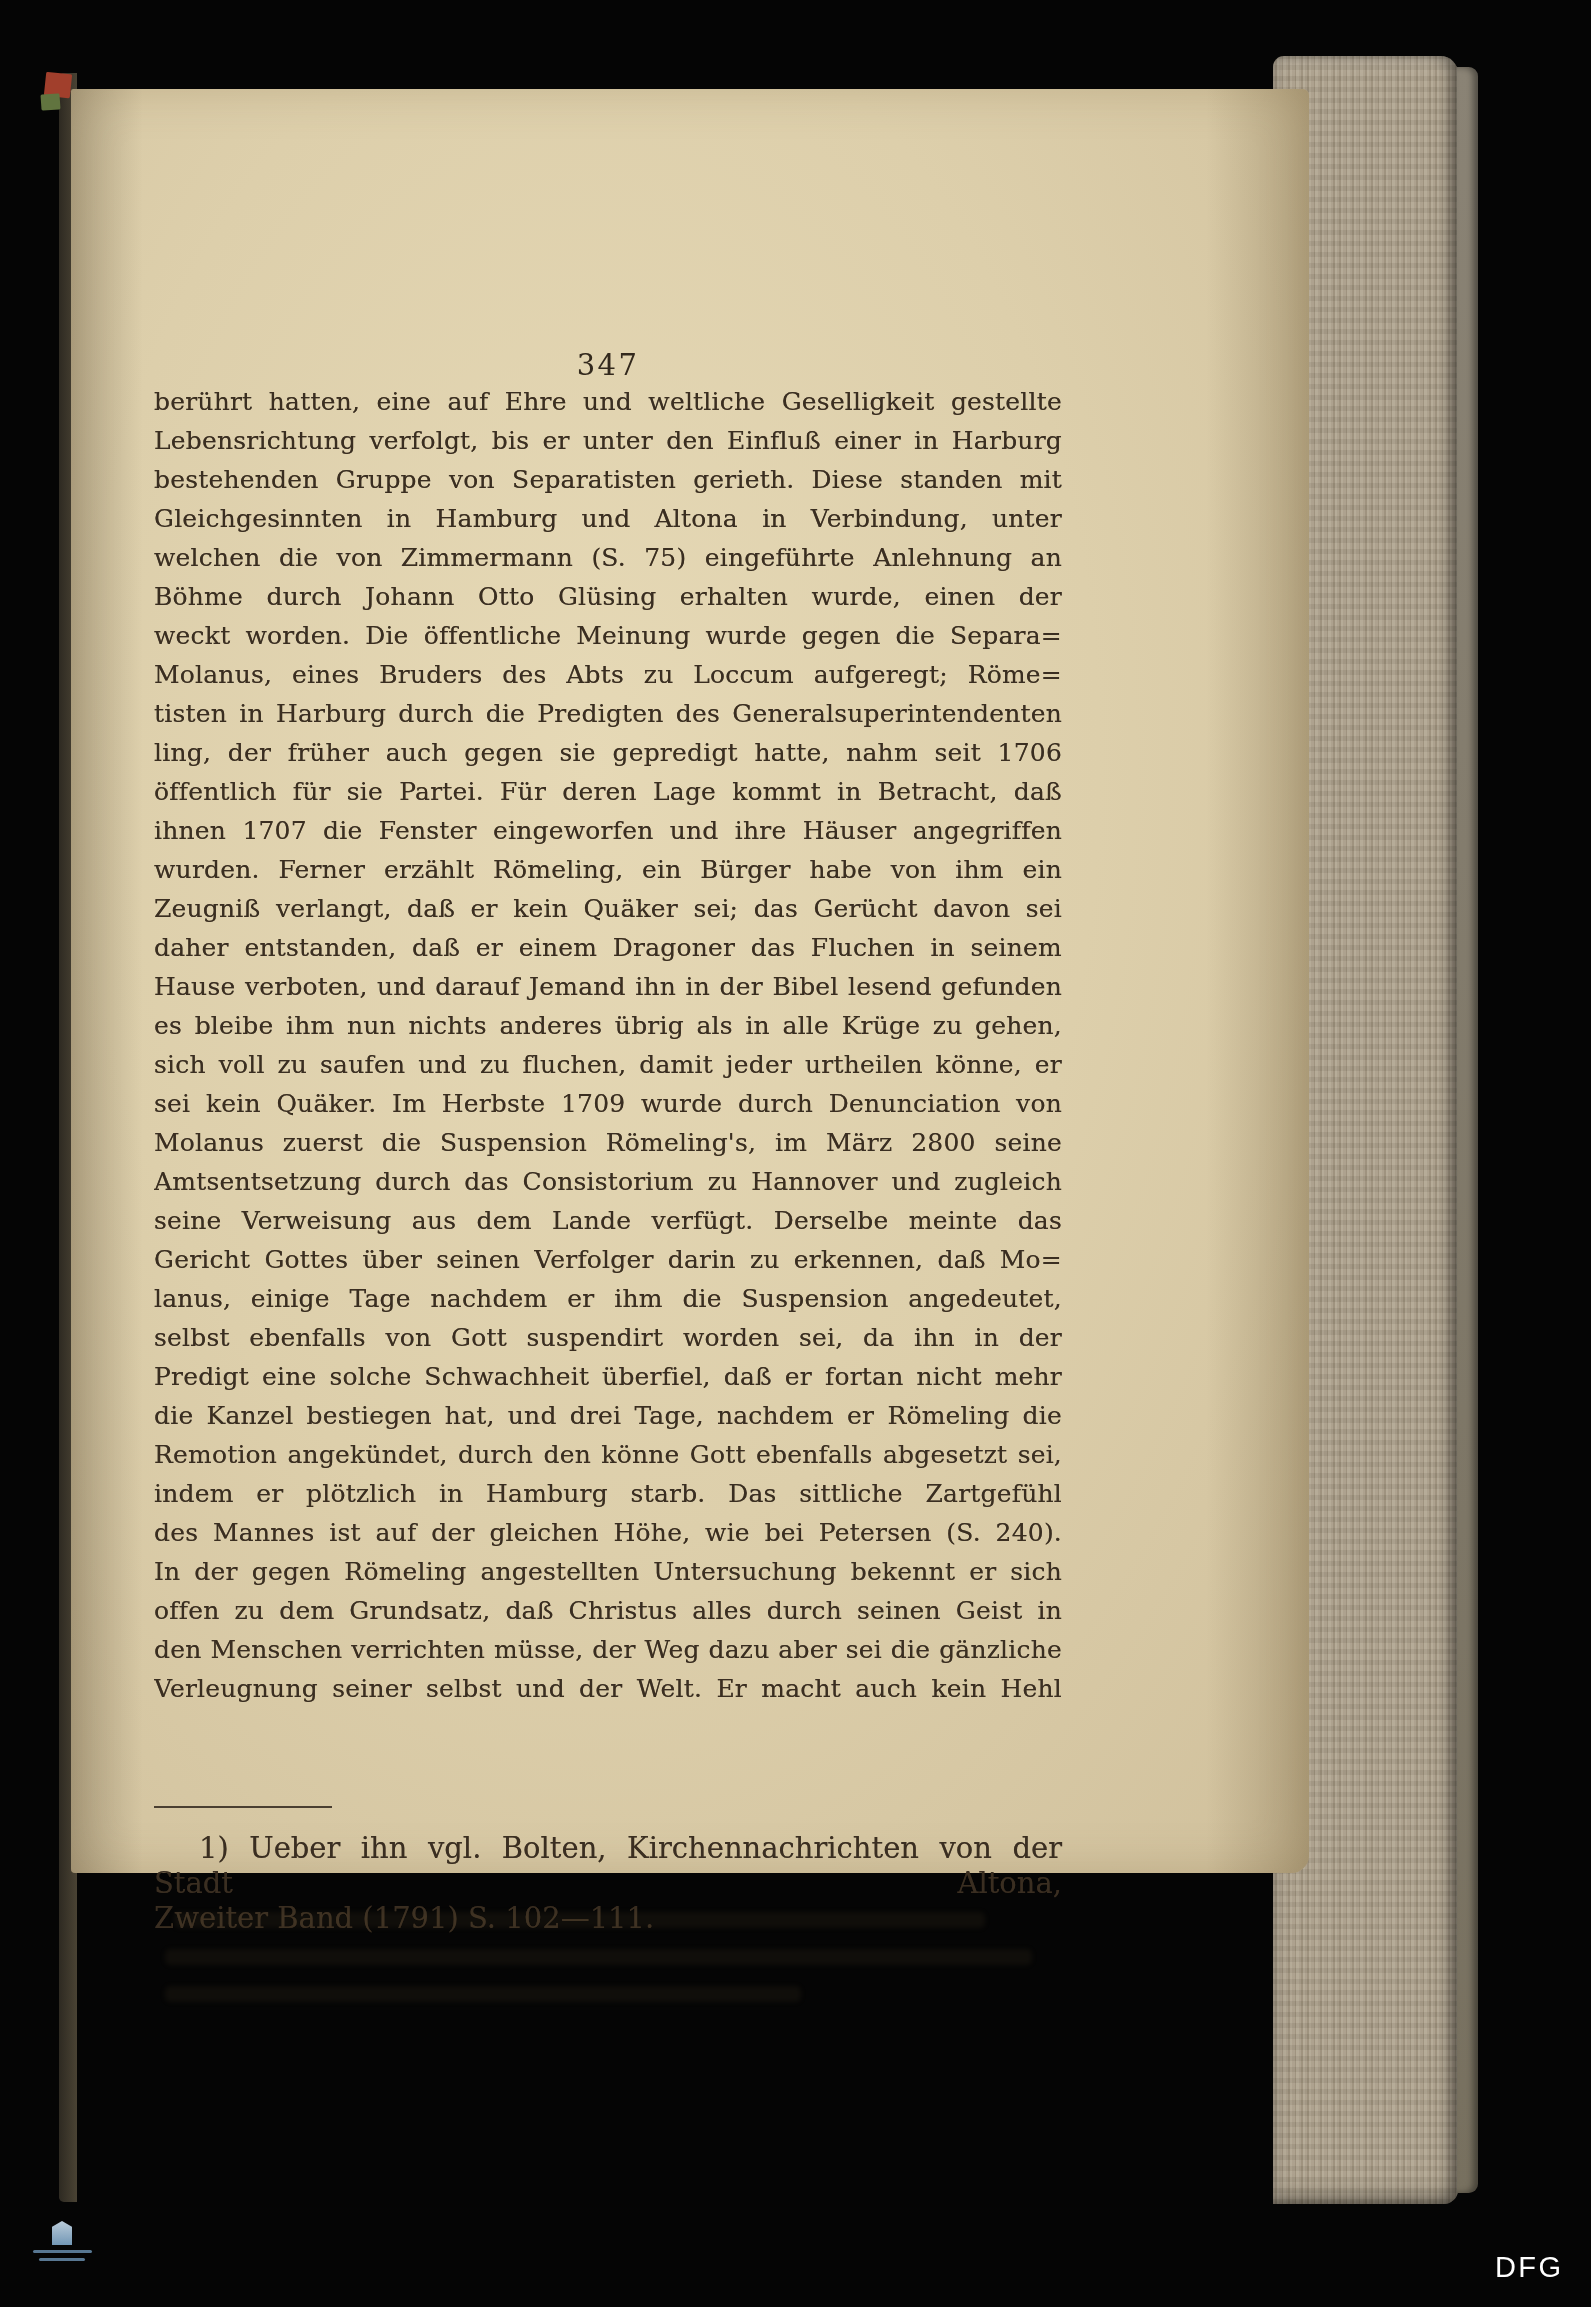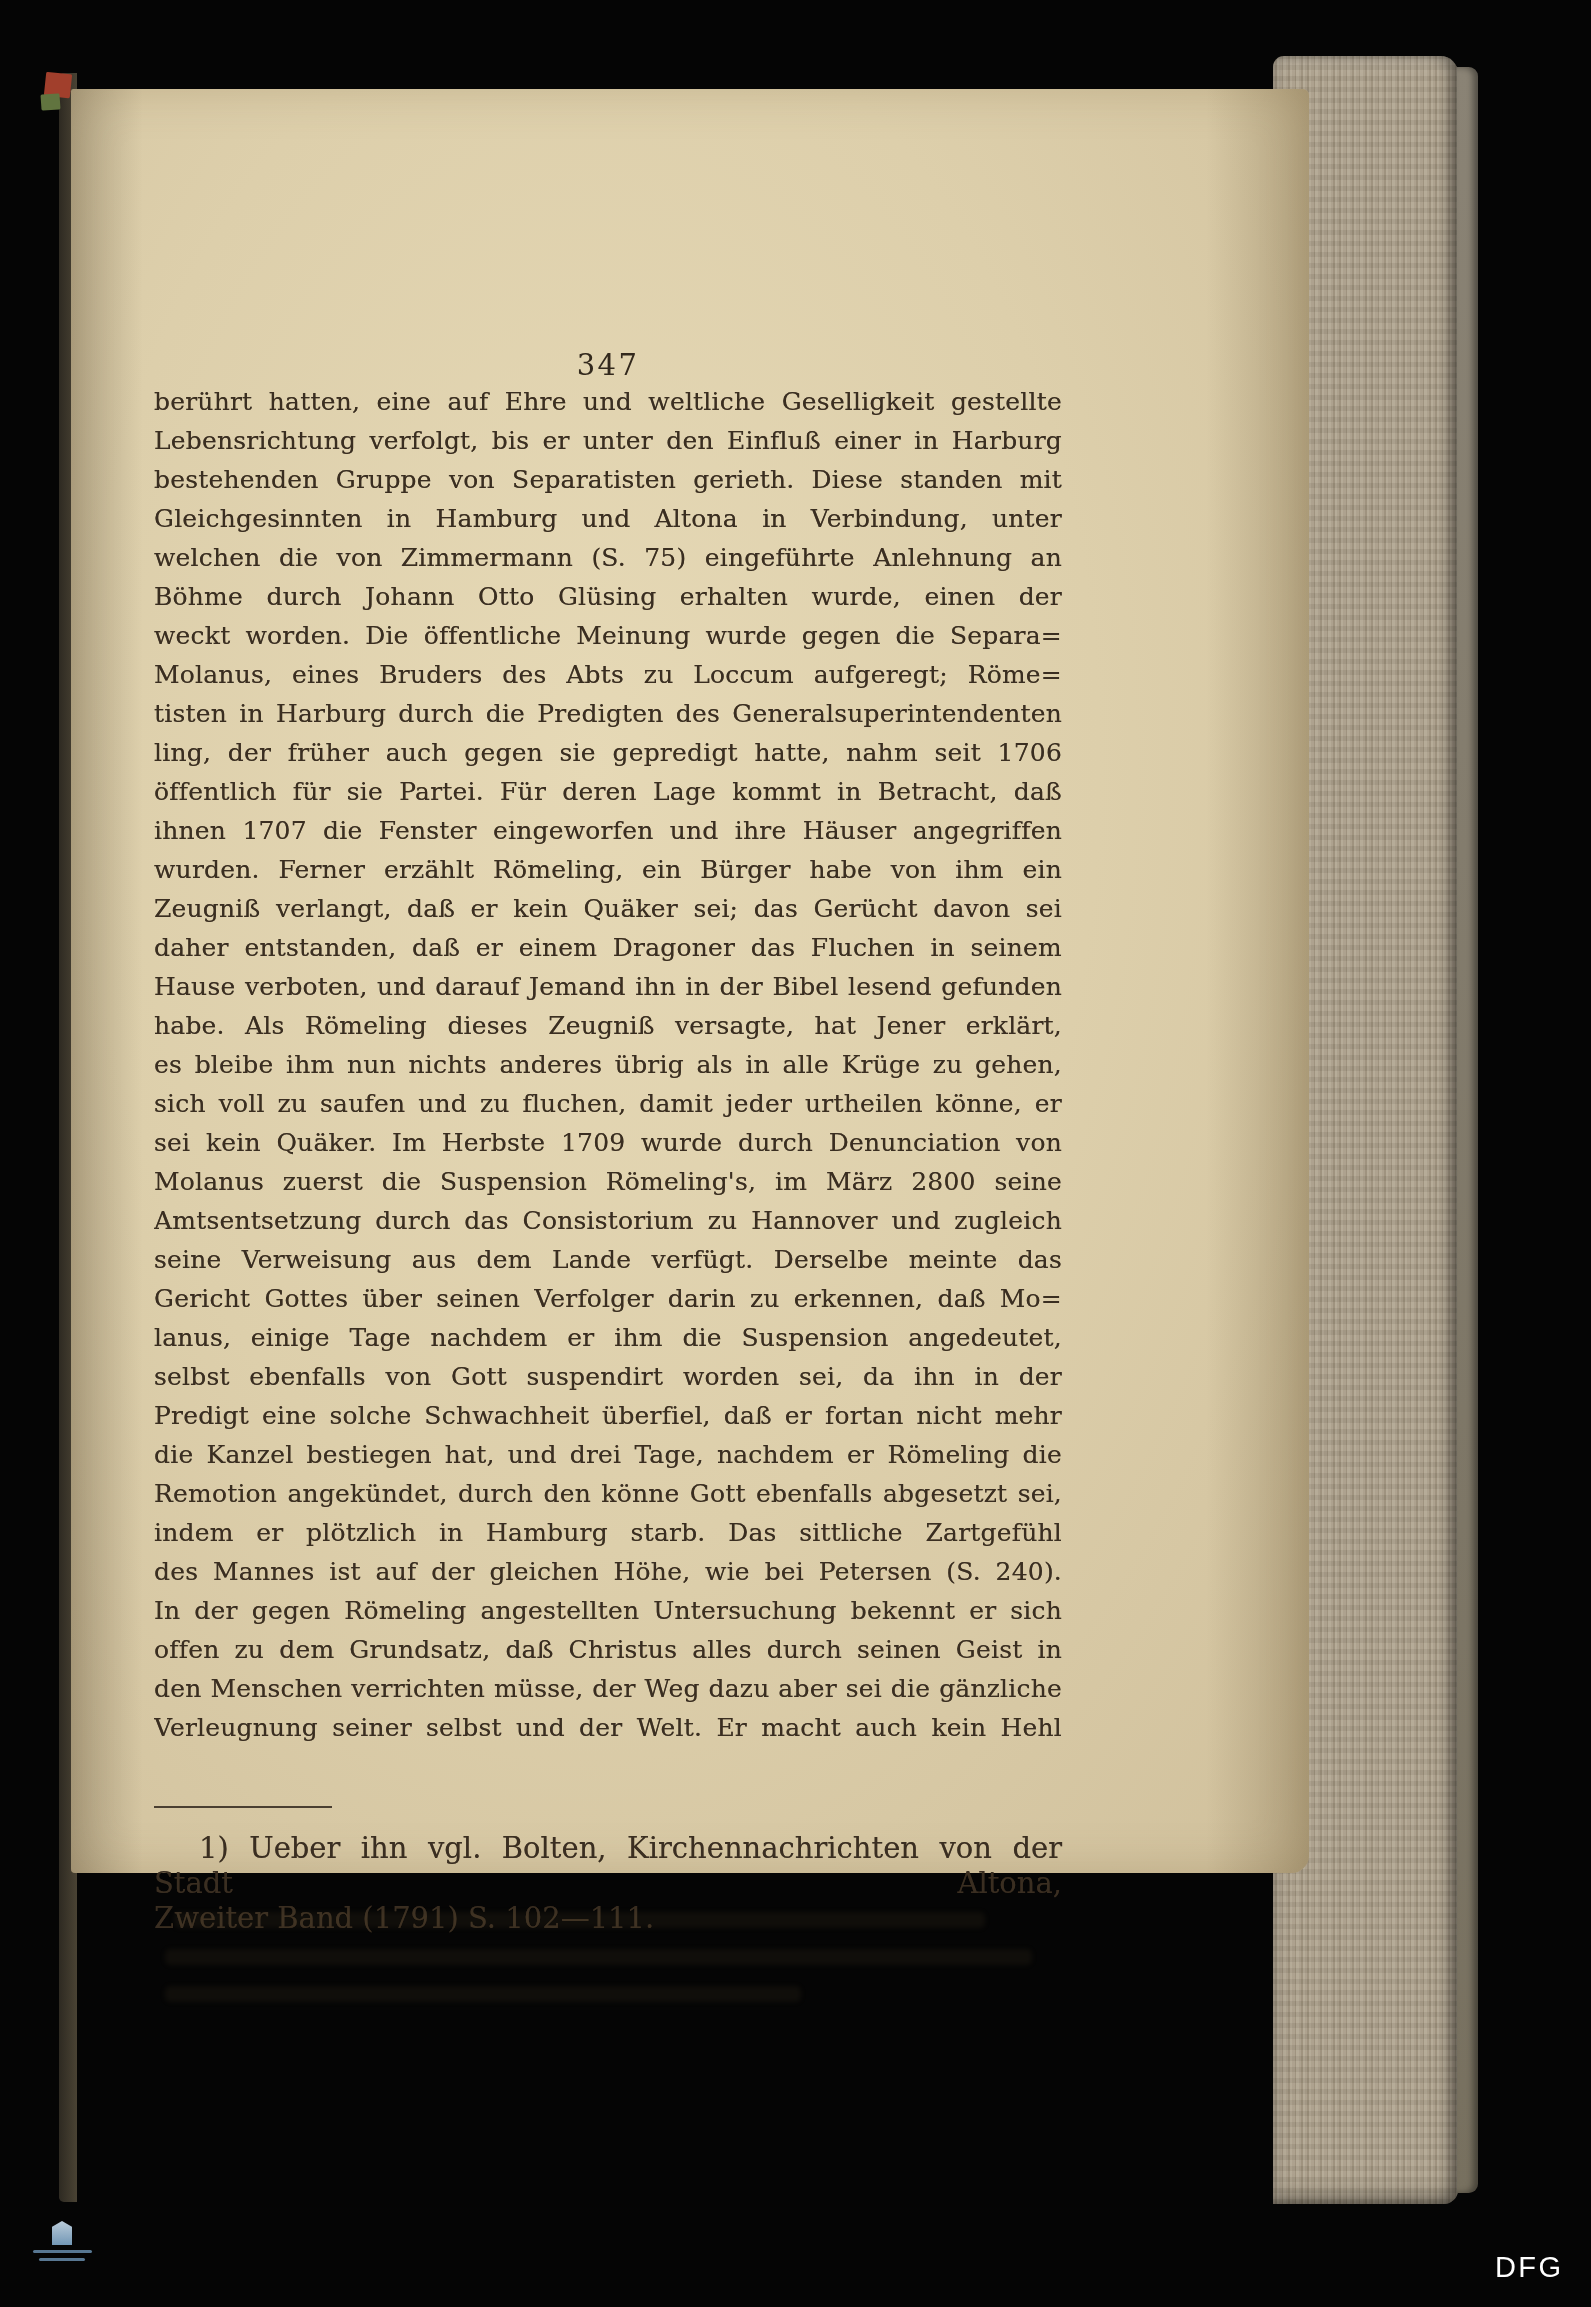--- a/index.html
+++ b/index.html
@@ -136,21 +136,20 @@
         <div class="line">weckt worden. Die öffentliche Meinung wurde gegen die Separa=</div>
         <div class="line">Molanus, eines Bruders des Abts zu Loccum aufgeregt; Röme=</div>
         <div class="line">tisten in Harburg durch die Predigten des Generalsuperintendenten</div>
         <div class="line">ling, der früher auch gegen sie gepredigt hatte, nahm seit 1706</div>
         <div class="line">öffentlich für sie Partei. Für deren Lage kommt in Betracht, daß</div>
         <div class="line">ihnen 1707 die Fenster eingeworfen und ihre Häuser angegriffen</div>
         <div class="line">wurden. Ferner erzählt Römeling, ein Bürger habe von ihm ein</div>
         <div class="line">Zeugniß verlangt, daß er kein Quäker sei; das Gerücht davon sei</div>
         <div class="line">daher entstanden, daß er einem Dragoner das Fluchen in seinem</div>
         <div class="line">Hause verboten, und darauf Jemand ihn in der Bibel lesend gefunden</div>
-        <div class="line">habe. Als Römeling dieses Zeugniß versagte, hat Jener erklärt,</div>
         <div class="line">es bleibe ihm nun nichts anderes übrig als in alle Krüge zu gehen,</div>
         <div class="line">sich voll zu saufen und zu fluchen, damit jeder urtheilen könne, er</div>
         <div class="line">sei kein Quäker. Im Herbste 1709 wurde durch Denunciation von</div>
         <div class="line">Molanus zuerst die Suspension Römeling's, im März 2800 seine</div>
         <div class="line">Amtsentsetzung durch das Consistorium zu Hannover und zugleich</div>
         <div class="line">seine Verweisung aus dem Lande verfügt. Derselbe meinte das</div>
         <div class="line">Gericht Gottes über seinen Verfolger darin zu erkennen, daß Mo=</div>
         <div class="line">lanus, einige Tage nachdem er ihm die Suspension angedeutet,</div>
         <div class="line">selbst ebenfalls von Gott suspendirt worden sei, da ihn in der</div>
         <div class="line">Predigt eine solche Schwachheit überfiel, daß er fortan nicht mehr</div>

